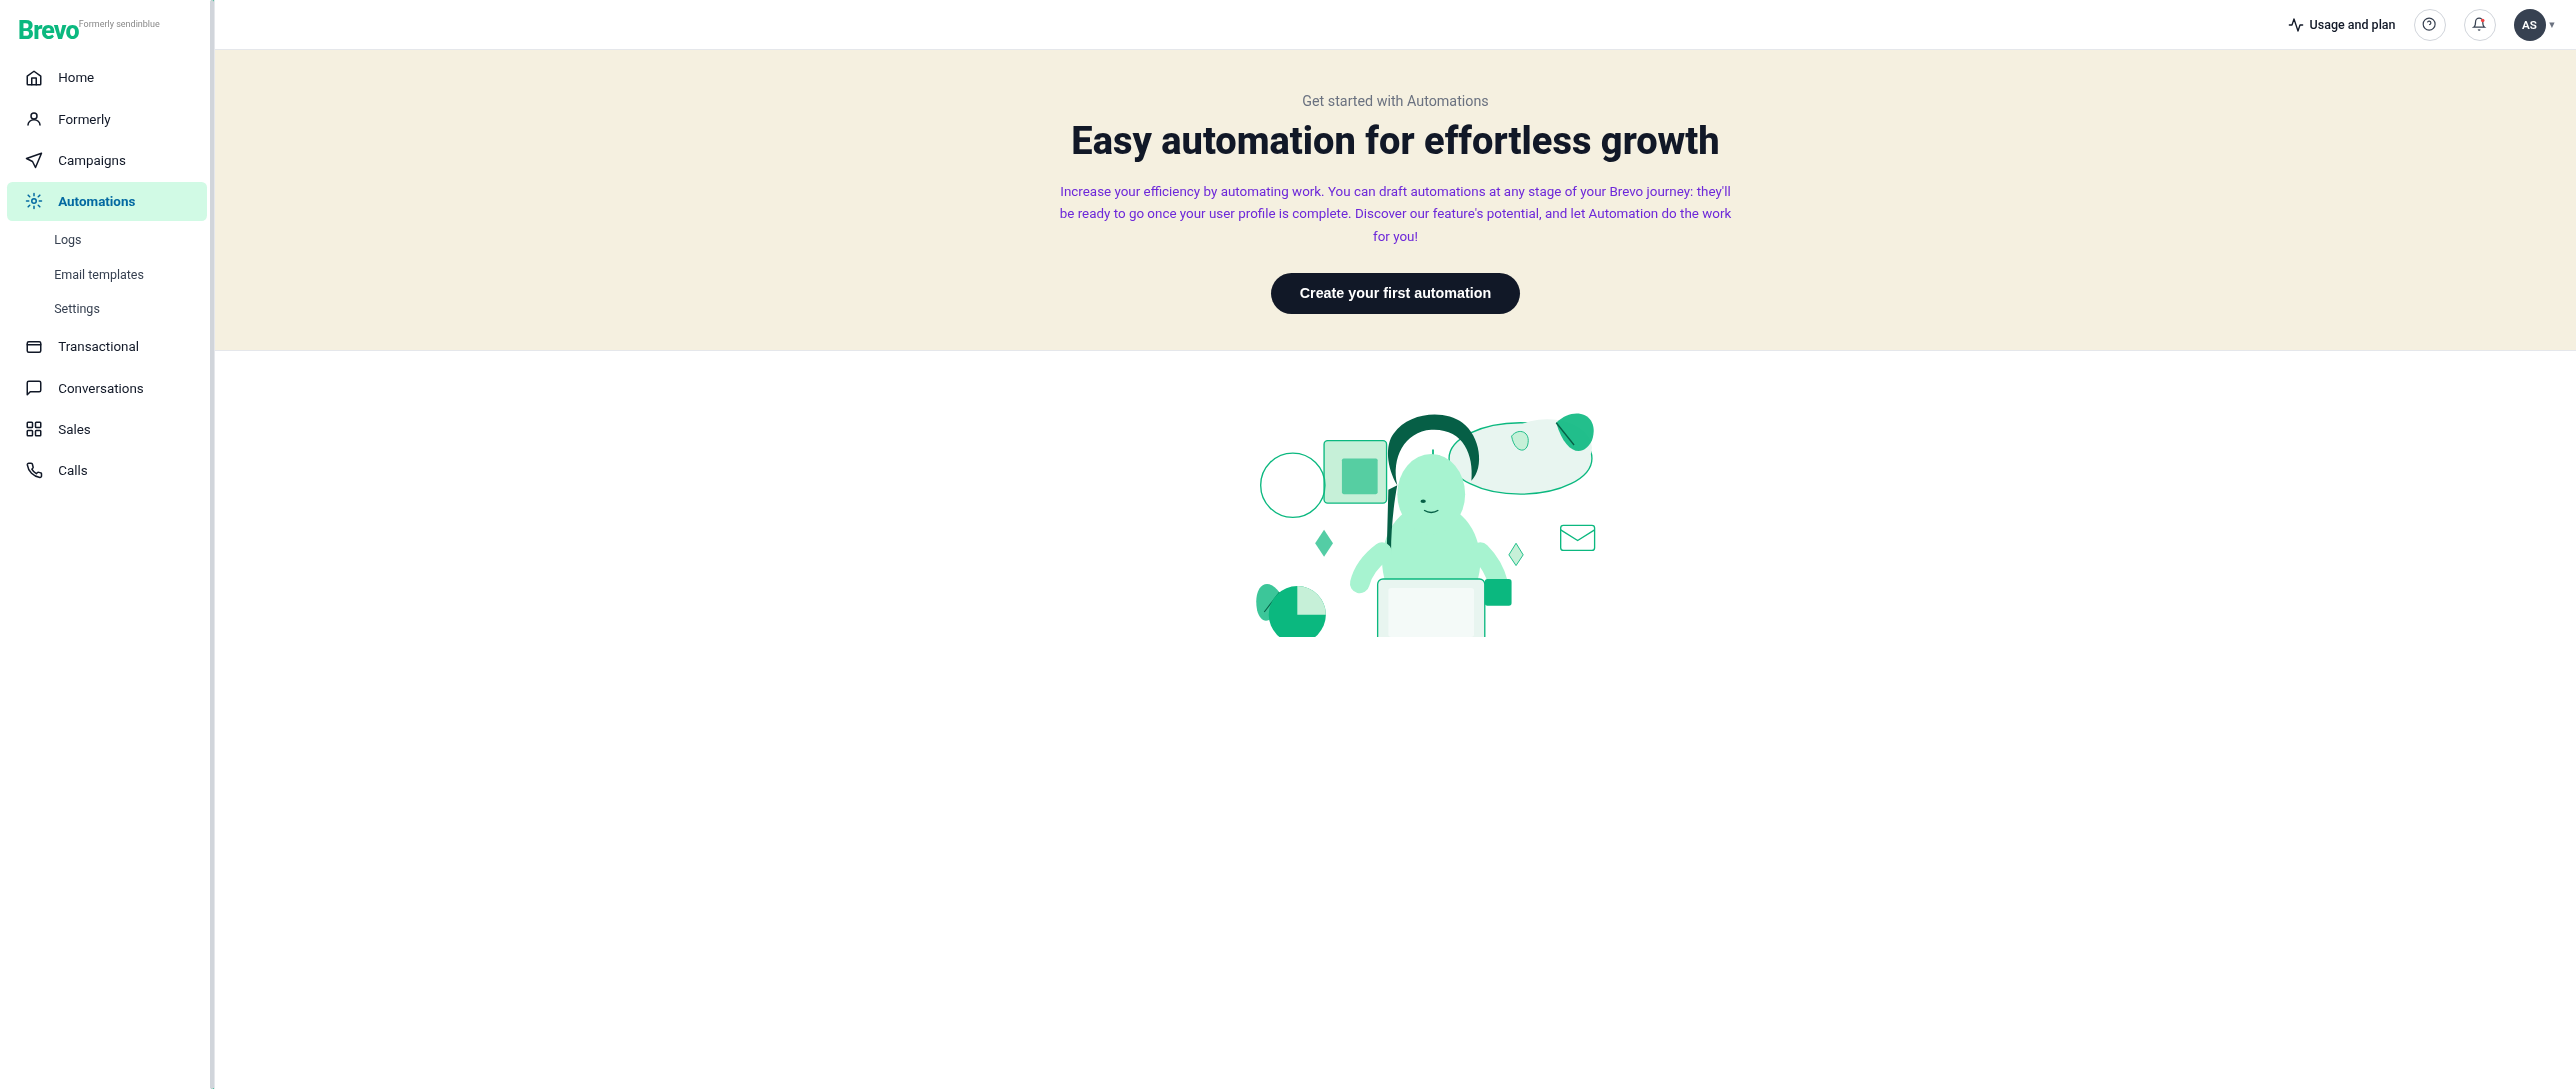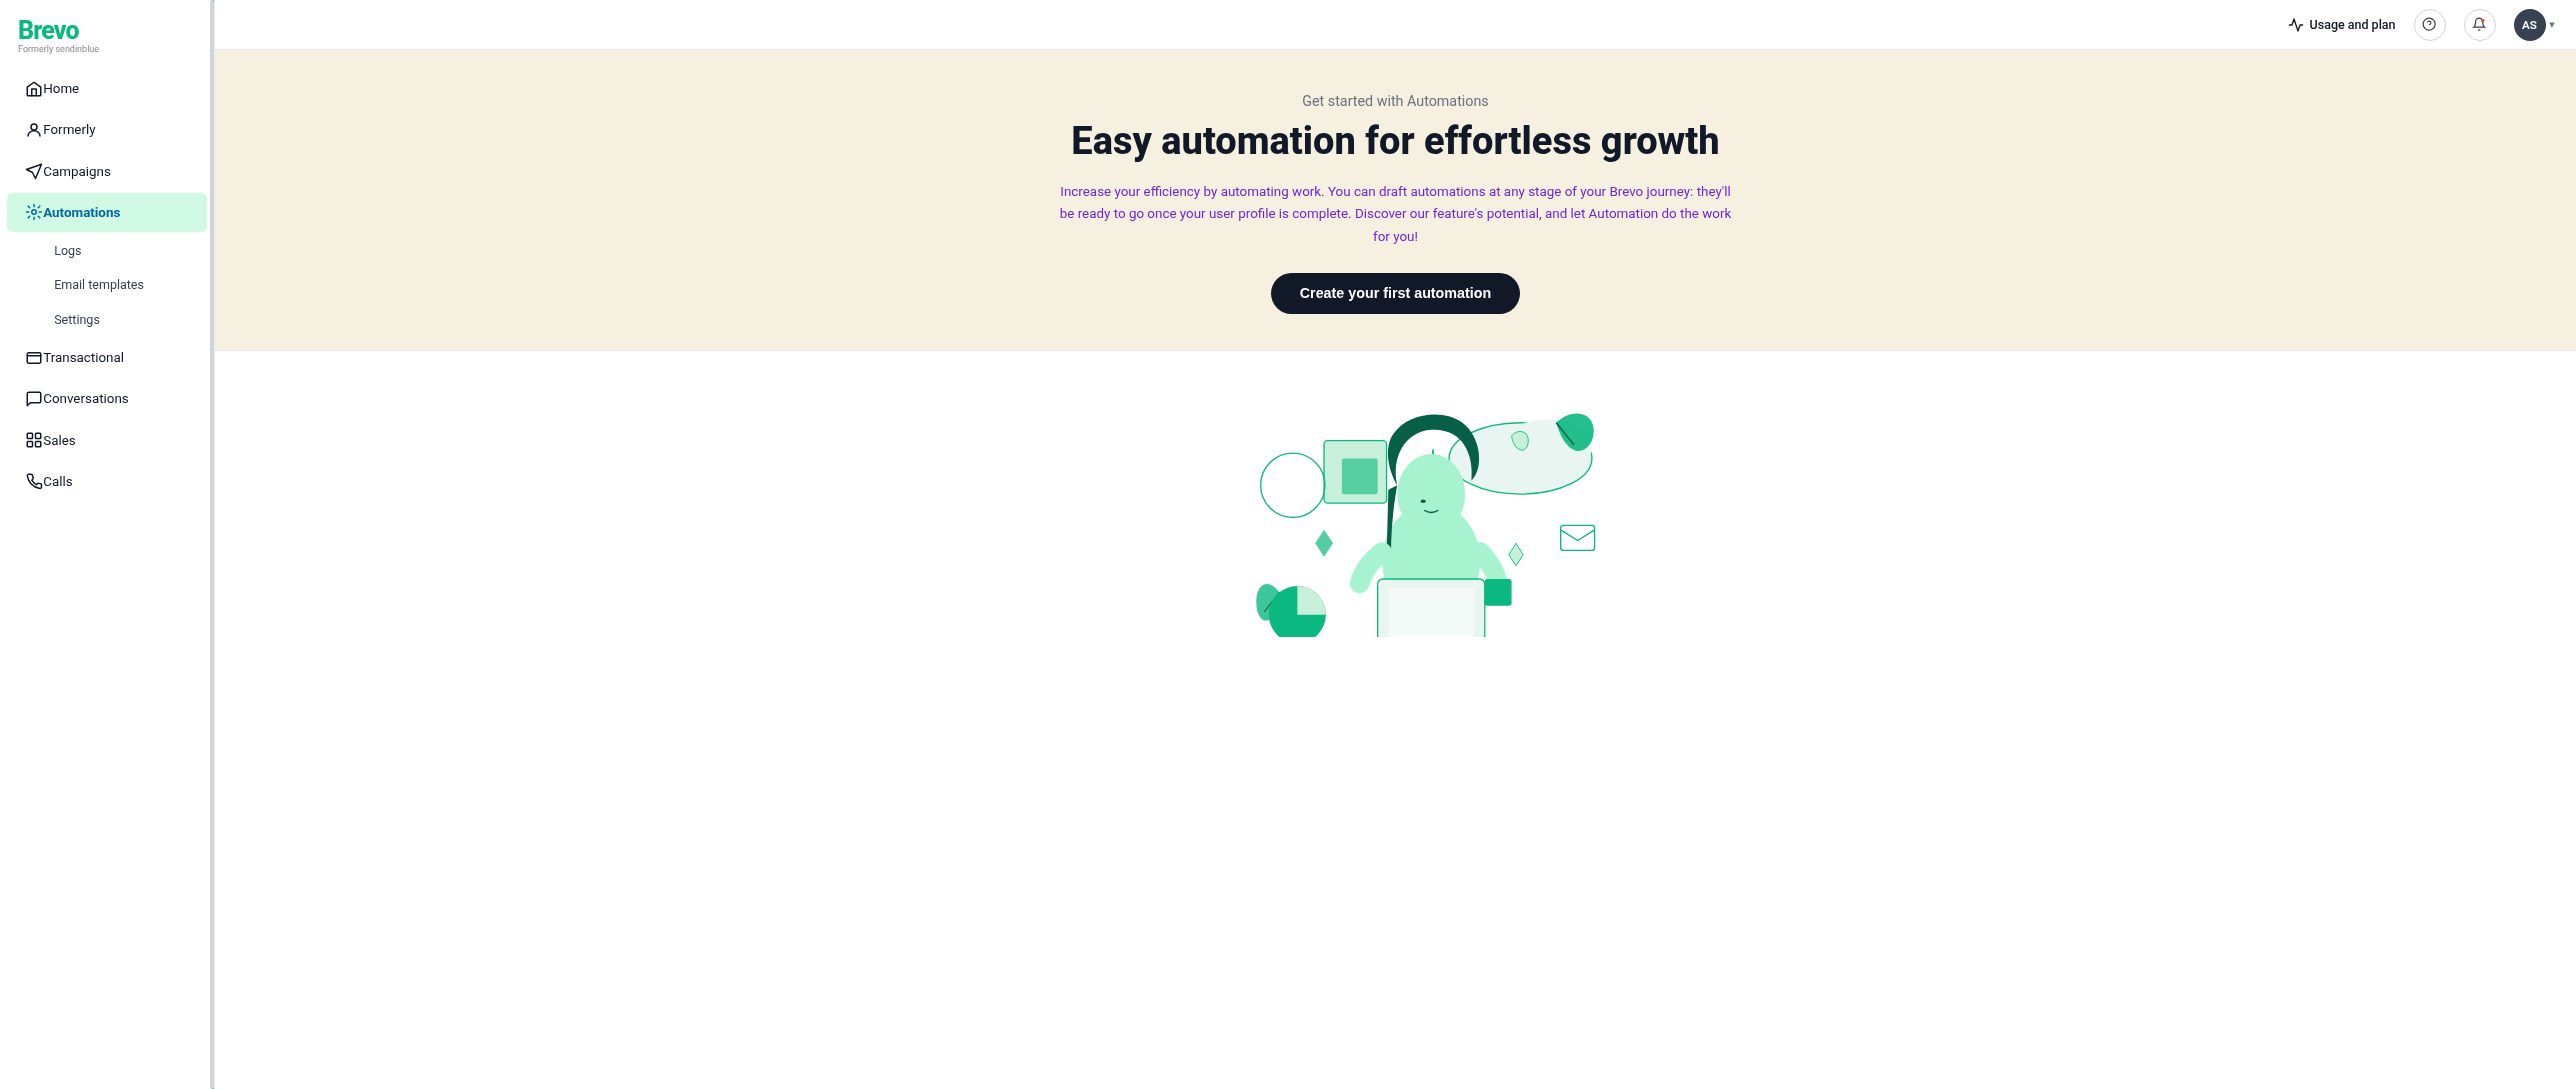--- a/index.html
+++ b/index.html
@@ -16,21 +16,21 @@
       overflow-y: auto;
       position: relative;
     }
     .sidebar-logo {
       padding: 18px 18px 14.3px 18px;
       display: flex;
       align-items: center;
     }
     .logo-text {
       display: flex;
-      flex-direction: column;
+      flex-direction: row;
     }
     .logo-brevo {
       font-size: 25px;
       font-weight: 800;
       color: #0bb87f;
       line-height: 1;
       letter-spacing: -0.9px;
     }
     .logo-sub {
       font-size: 9px;
@@ -42,21 +42,21 @@
       right: 0;
       top: 0;
       bottom: 0;
       width: 3.6px;
       background: #d1d5db;
       border-radius: 1.8px;
     }
     .nav-item {
       display: flex;
       align-items: center;
-      gap: 0;
+      gap: 15px;
       padding: 10.7px 18px;
       cursor: pointer;
       font-size: 13.4px;
       color: #111827;
       border-radius: 5.4px;
       margin: 0.9px 7.2px;
       transition: background 0.1s;
     }
     .nav-item.active {
       background: #d1fae5;

